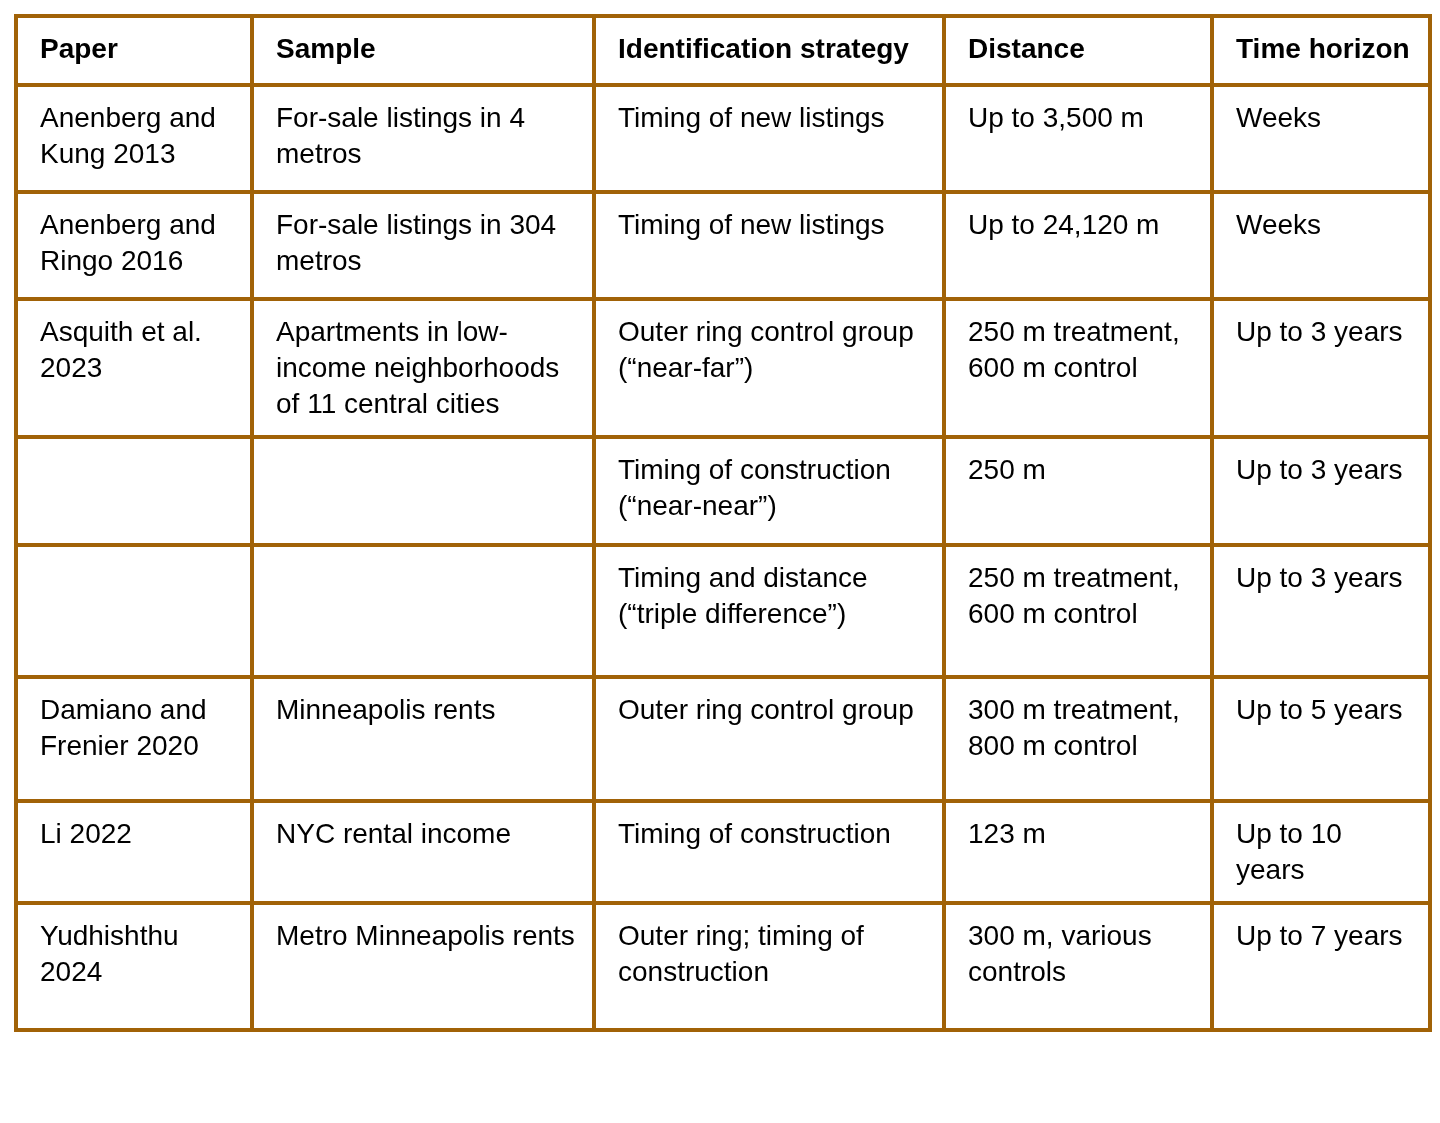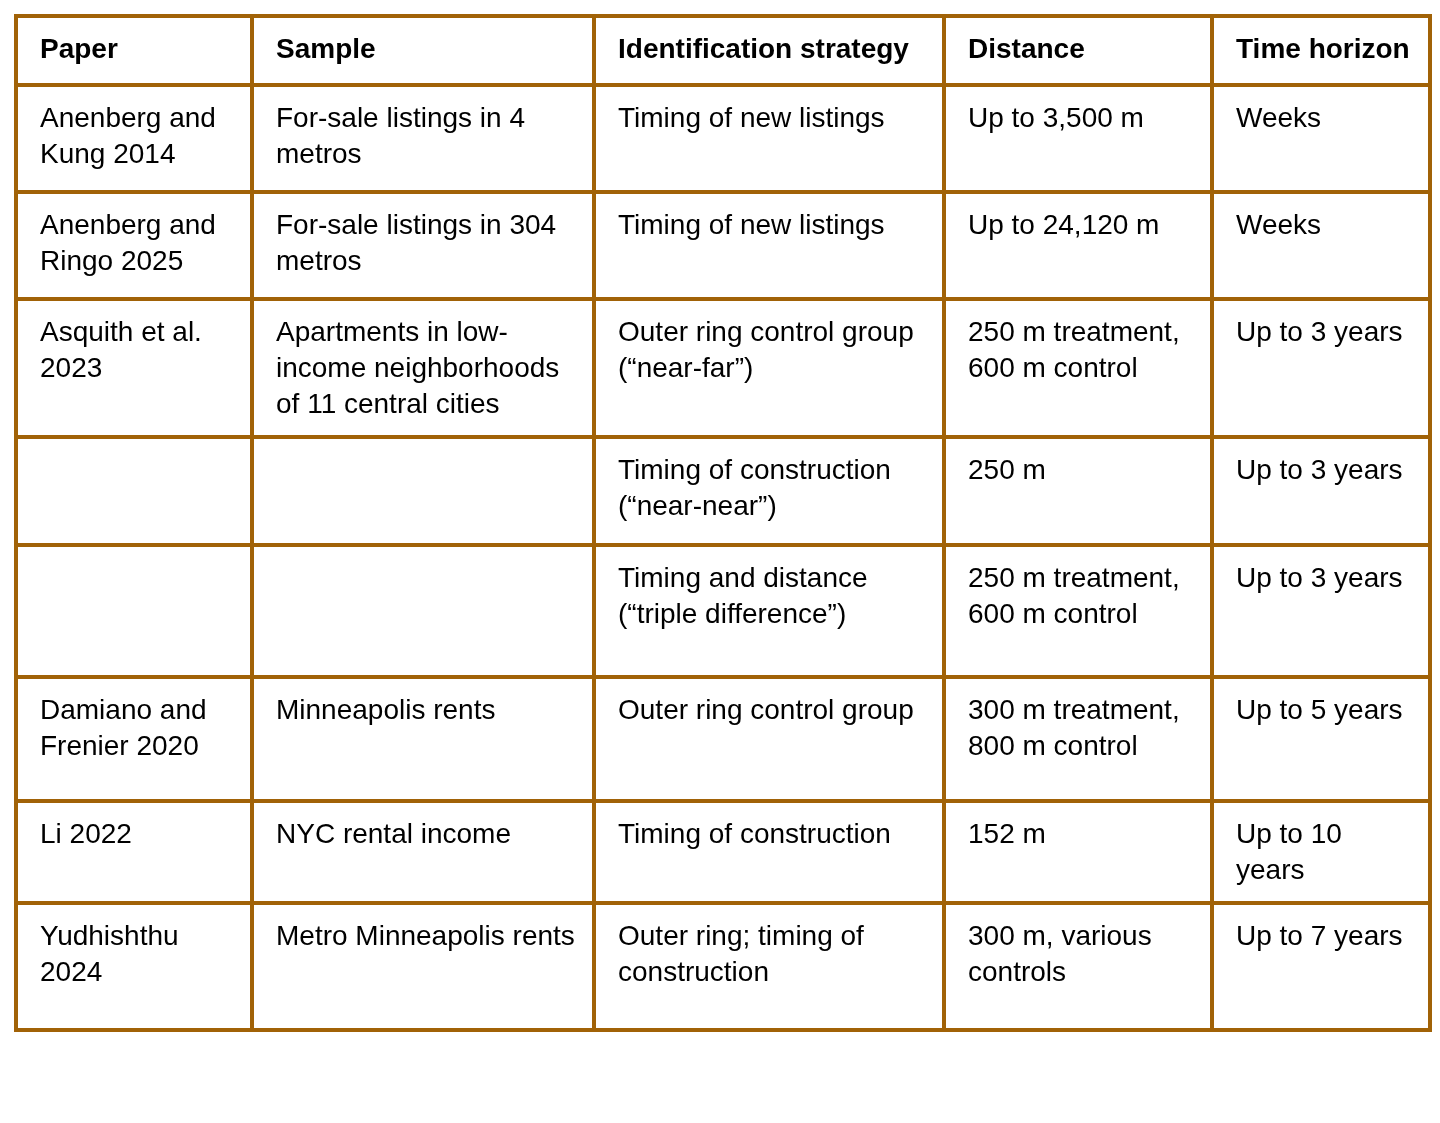--- a/index.html
+++ b/index.html
@@ -63,28 +63,28 @@
       <tr style="height:69px">
         <th>Paper</th>
         <th>Sample</th>
         <th>Identification strategy</th>
         <th>Distance</th>
         <th>Time horizon</th>
       </tr>
     </thead>
     <tbody>
       <tr style="height:107px">
-        <td>Anenberg and Kung 2014</td>
+        <td>Anenberg and Kung 2013</td>
         <td>For-sale listings in 4 metros</td>
         <td>Timing of new listings</td>
         <td>Up to 3,500 m</td>
         <td>Weeks</td>
       </tr>
       <tr style="height:107px">
-        <td>Anenberg and Ringo 2025</td>
+        <td>Anenberg and Ringo 2016</td>
         <td>For-sale listings in 304 metros</td>
         <td>Timing of new listings</td>
         <td>Up to 24,120 m</td>
         <td>Weeks</td>
       </tr>
       <tr style="height:136px">
         <td>Asquith et al. 2023</td>
         <td>Apartments in low-income neighborhoods of 11 central cities</td>
         <td>Outer ring control group (“near-far”)</td>
         <td>250 m treatment, 600 m control</td>
@@ -108,21 +108,21 @@
         <td>Damiano and Frenier 2020</td>
         <td>Minneapolis rents</td>
         <td>Outer ring control group</td>
         <td>300 m treatment, 800 m control</td>
         <td>Up to 5 years</td>
       </tr>
       <tr style="height:70px">
         <td>Li 2022</td>
         <td>NYC rental income</td>
         <td>Timing of construction</td>
-        <td>152 m</td>
+        <td>123 m</td>
         <td>Up to 10 years</td>
       </tr>
       <tr style="height:127px">
         <td>Yudhishthu 2024</td>
         <td>Metro Minneapolis rents</td>
         <td>Outer ring; timing of construction</td>
         <td>300 m, various controls</td>
         <td>Up to 7 years</td>
       </tr>
     </tbody>

